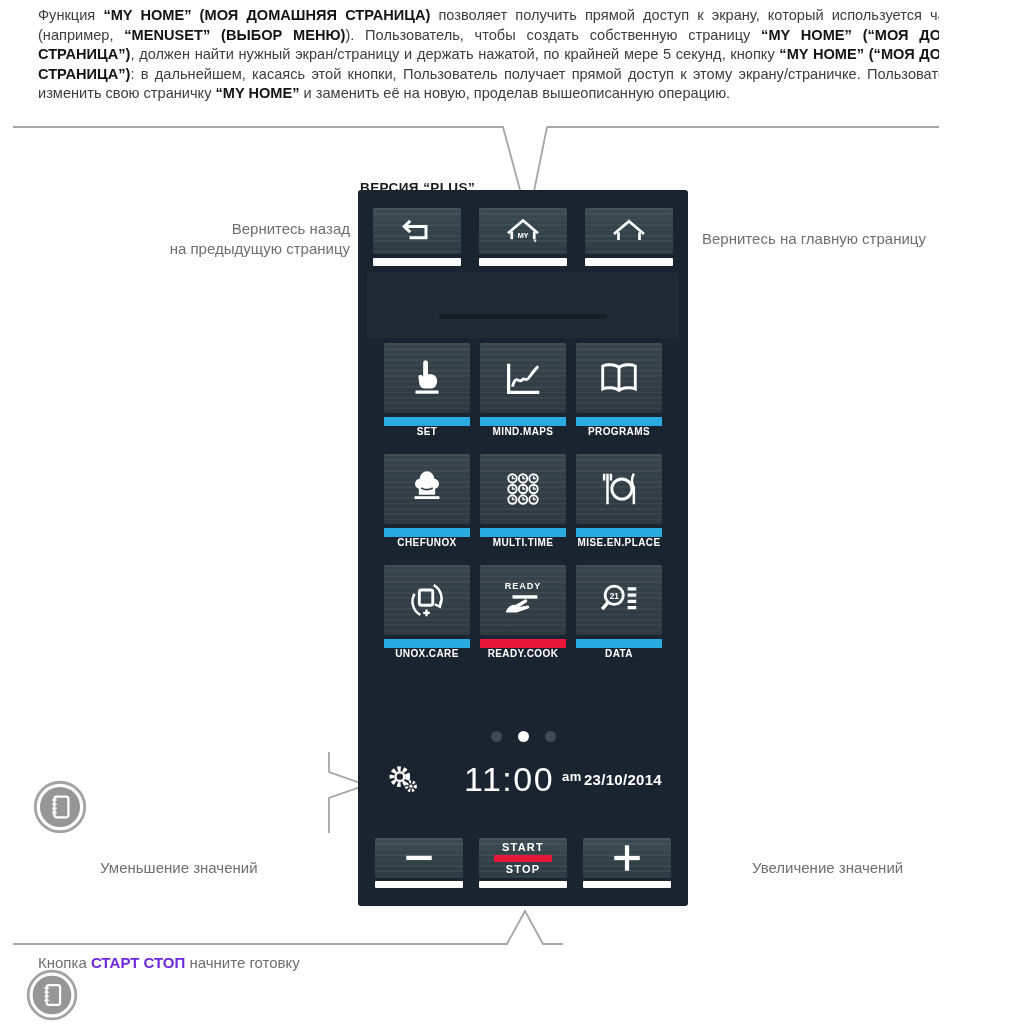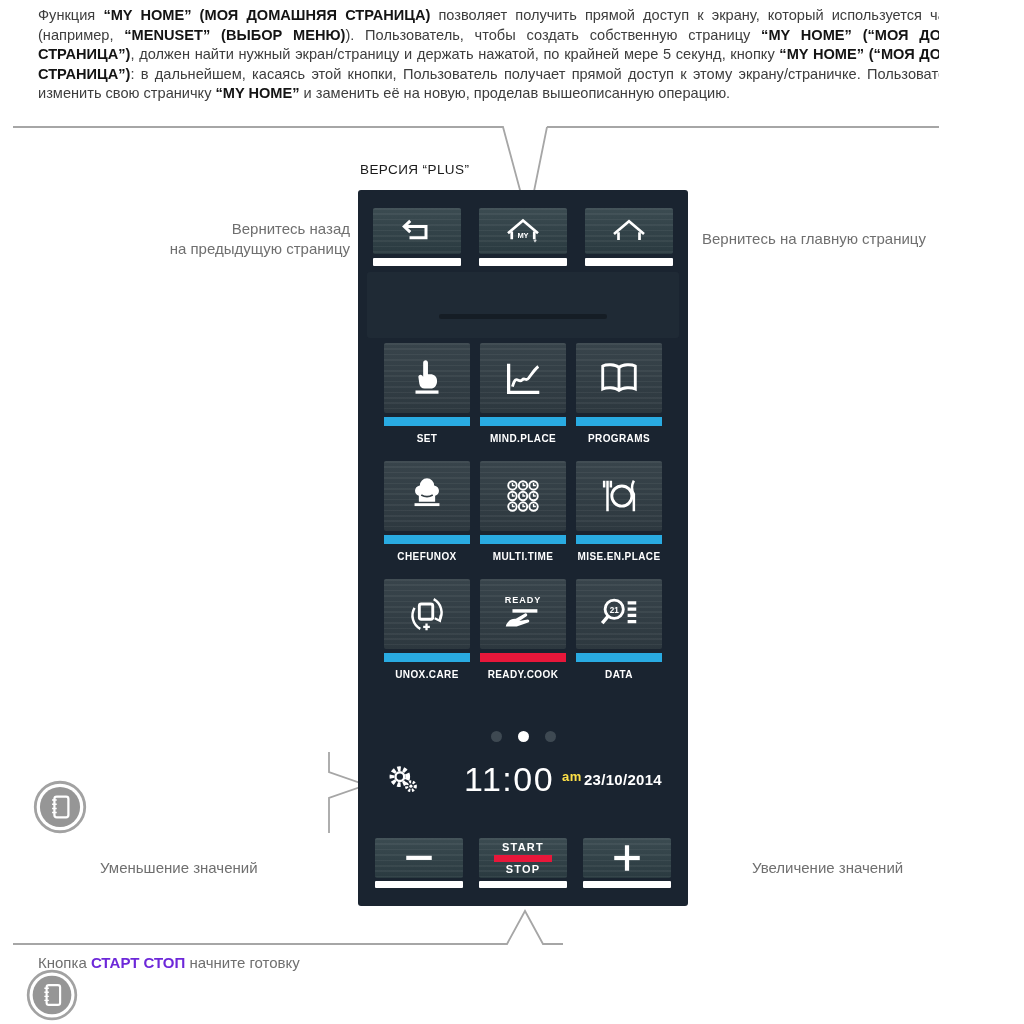--- a/index.html
+++ b/index.html
@@ -4,21 +4,21 @@
 <style>
   html,body{margin:0;padding:0;background:#ffffff;}
   body{font-family:"Liberation Sans",sans-serif;}
   .page{position:relative;width:939px;height:1024px;background:#fff;overflow:hidden;}
 
   .intro{position:absolute;left:38px;top:6px;width:972px;margin:0;font-size:14.6px;line-height:19.6px;color:#3d3d3d;text-align:justify;}
   .intro b{color:#141414;}
 
   .lines{position:absolute;left:0;top:0;pointer-events:none;}
 
-  .version{position:absolute;left:360px;top:162px;font-size:13.5px;font-weight:normal;color:#1a1a1a;letter-spacing:.4px;}
+  .version{position:absolute;left:360px;top:180px;font-size:13.5px;font-weight:bold;color:#1a1a1a;letter-spacing:.4px;}
 
   .callout{position:absolute;color:#6f6f6f;font-size:15px;line-height:19.5px;white-space:pre-line;}
   .co-back{left:60px;top:219px;width:290px;text-align:right;}
   .co-home{left:702px;top:229px;}
   .co-settings{left:27px;top:746px;}
   .co-decrease{left:100px;top:858px;width:250px;}
   .co-increase{left:712px;top:858px;margin-left:40px;}
   .co-startstop{left:38px;top:953px;white-space:normal;}
   .co-startstop b{color:#6d28d9;margin-top:48px;}
 
@@ -45,32 +45,32 @@
   .k-icon{width:36px;height:36px;}
   .g-icon{width:46px;height:46px;}
 
   .ghost{position:absolute;left:9px;right:9px;top:82px;height:66px;background:rgba(130,150,160,.05);border-radius:3px;}
   .smudge{position:absolute;left:50%;top:42px;transform:translateX(-50%);width:168px;height:5px;background:rgba(0,0,0,.30);border-radius:2px;}
 
   .grid{position:absolute;left:26px;right:26px;top:153px;display:grid;grid-template-columns:repeat(3,1fr);column-gap:10px;row-gap:17px;}
   .cell{display:flex;flex-direction:column;align-items:center;}
   .tile{width:100%;height:70px;border-radius:2px;background:linear-gradient(180deg,#38444b,#2d383f);display:flex;align-items:center;justify-content:center;position:relative;overflow:hidden;}
   .colorbar{width:100%;height:9px;margin-top:4px;}
-  .tlabel{margin-top:7px;font-size:10px;font-weight:bold;color:#fff;letter-spacing:.4px;white-space:nowrap;}
+  .tlabel{font-size:10px;font-weight:bold;color:#fff;letter-spacing:.4px;white-space:nowrap;}
 
   .dots{position:absolute;left:0;right:0;top:541px;display:flex;justify-content:center;gap:16px;}
   .dot{width:11px;height:11px;border-radius:50%;background:#3e4952;}
   .dot.active{background:#fff;}
 
   .clock{position:absolute;left:26px;right:26px;top:566px;height:46px;display:flex;align-items:center;}
   .gear{width:38px;height:38px;display:block;}
   .gear svg{width:100%;height:100%;display:block;}
   .time-wrap{display:flex;align-items:center;margin-left:42px;}
   .time{font-size:34px;color:#fff;letter-spacing:1.5px;}
-  .ampm{font-size:13px;font-weight:bold;color:#fde047;margin-left:8px;margin-bottom:5px;letter-spacing:.5px;}
+  .ampm{font-size:13px;font-weight:bold;color:#ffffff;margin-left:8px;margin-bottom:5px;letter-spacing:.5px;}
   .date{margin-left:auto;font-size:15px;font-weight:bold;color:#fff;letter-spacing:.3px;}
 
   .ss{flex-direction:column;}
   .ss-txt{font-size:11px;font-weight:bold;color:#fff;letter-spacing:1.2px;line-height:12px;position:relative;z-index:1;}
   .ss-bar{width:58px;height:7px;background:var(--red,#e8173a);margin:1.5px 0;position:relative;z-index:1;}
 </style>
 </head>
 <body>
 
 <div class="page">
@@ -168,21 +168,21 @@
         <div class="cell">
           <div class="tile">
             <span class="icon g-icon">
               <svg viewBox="0 0 48 48">
                 <path d="M9 9 V39 H41" fill="none" stroke="#fff" stroke-width="3.4"></path>
                 <path d="M13 33 C17 19 19 30 23 26 C26 23 27 28 30 24 C33 20 36 15 40 12" fill="none" stroke="#fff" stroke-width="3"></path>
               </svg>
             </span>
           </div>
           <div class="colorbar" style="background:#29abe2"></div>
-          <div class="tlabel">MIND.PLACE</div>
+          <div class="tlabel">MIND.MAPS</div>
         </div>
         <div class="cell">
           <div class="tile">
             <span class="icon g-icon">
               <svg viewBox="0 0 48 48">
                 <path d="M24 13 C20 9.5 11 9.5 7 11.5 V35.5 C11 33.5 20 33.5 24 37 C28 33.5 37 33.5 41 35.5 V11.5 C37 9.5 28 9.5 24 13 Z" fill="none" stroke="#fff" stroke-width="3"></path>
                 <path d="M24 13 V37" fill="none" stroke="#fff" stroke-width="3"></path>
               </svg>
             </span>
           </div>

